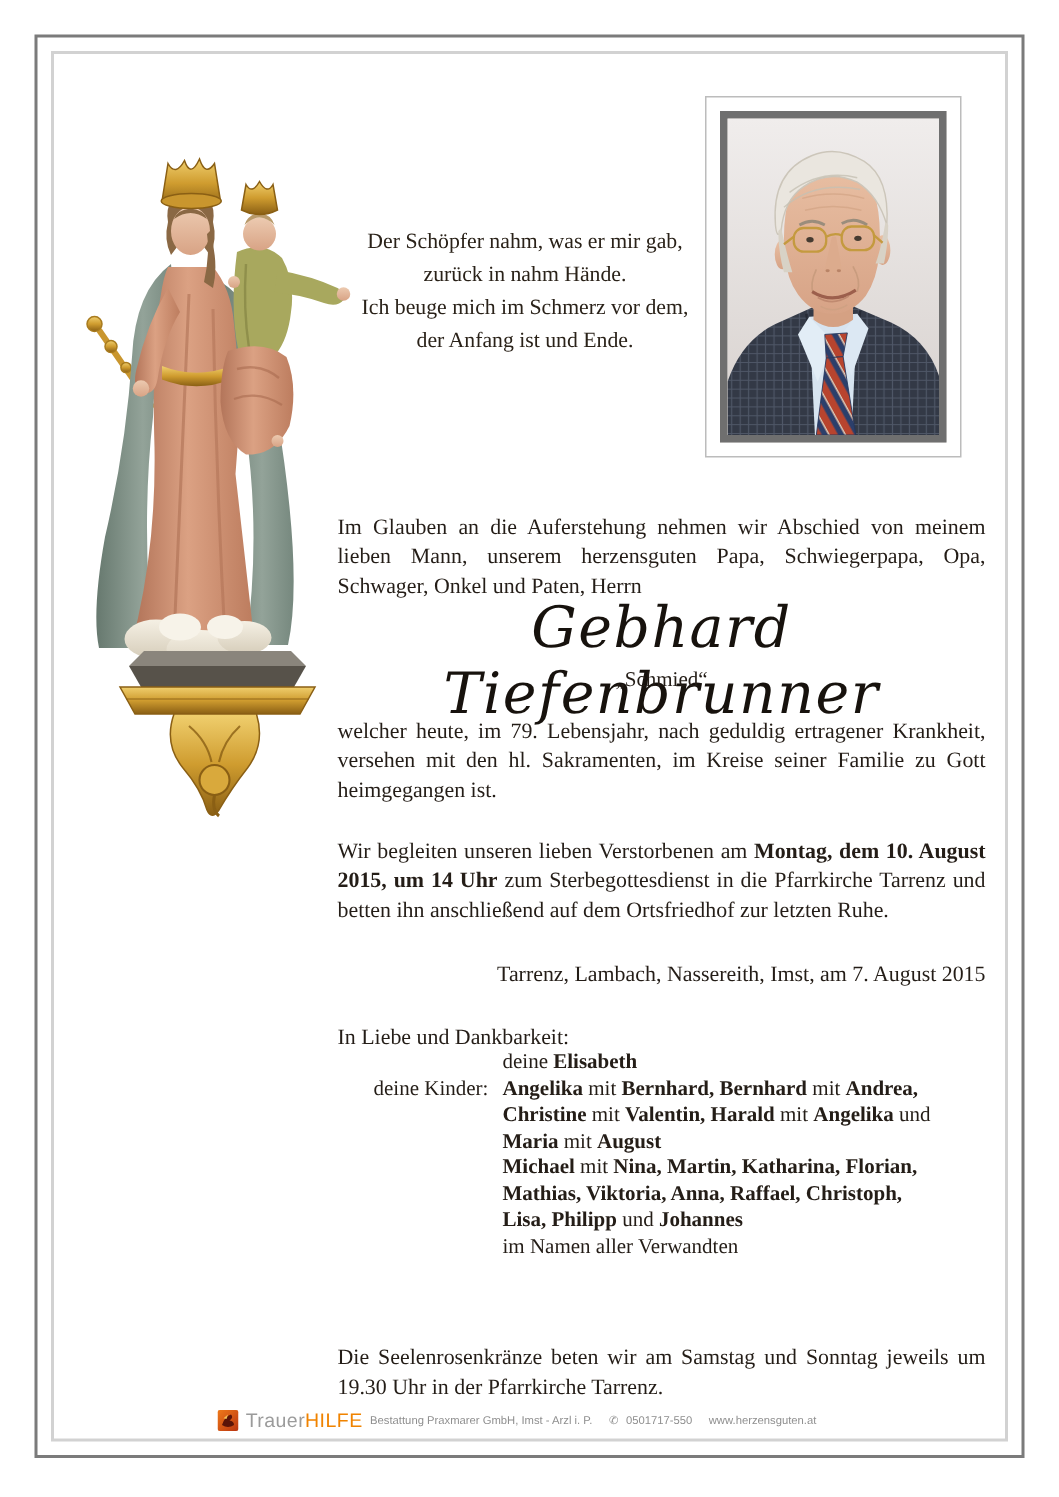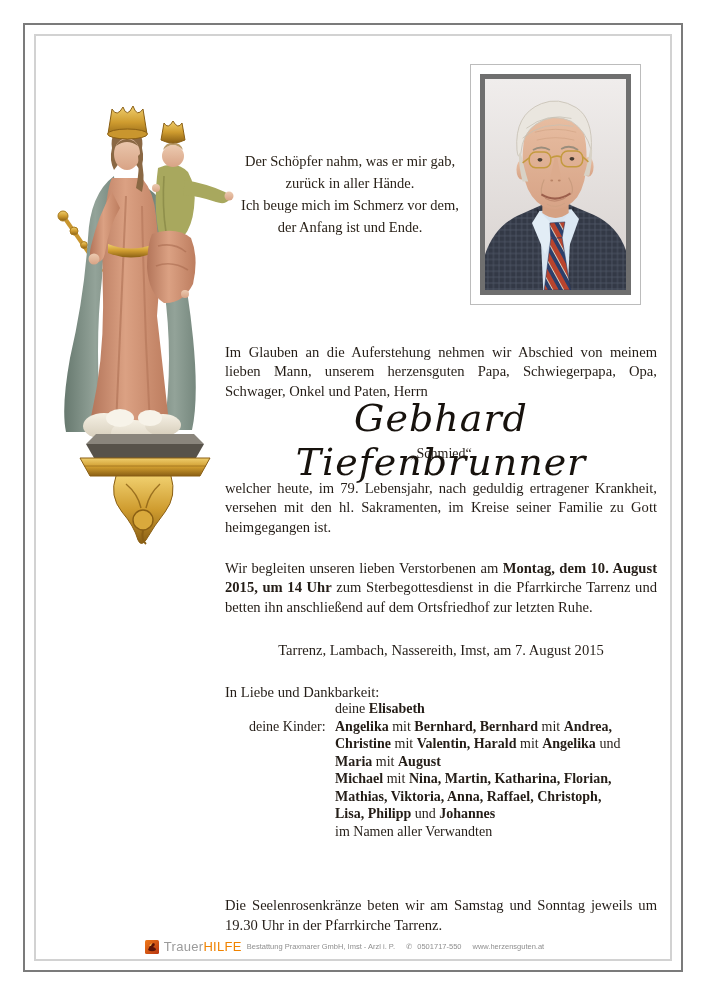--- a/index.html
+++ b/index.html
@@ -28,21 +28,21 @@
   .para{position:absolute;left:225px;width:432px;font-size:14.6px;line-height:19.5px;text-align:justify;}
   #intro{top:328px;}
   .name{
     position:absolute;left:225px;top:396px;width:432px;text-align:center;
     font-size:38px;font-style:italic;font-family:"DejaVu Serif","Liberation Serif",serif;
     letter-spacing:1px;color:#17120d;
   }
   .nick{position:absolute;left:225px;top:446px;width:432px;text-align:center;font-size:14px;}
   #death{top:464px;}
   #funeral{top:544px;}
-  #dateline{top:626px;text-align:center;}
+  #dateline{top:626px;text-align:right;}
   #closing{top:668px;text-align:left;}
   .family{position:absolute;left:225px;top:700px;width:432px;font-size:14px;line-height:17.5px;}
   .famline{display:flex;white-space:nowrap;}
   .famlabel{flex:0 0 110px;padding-left:24px;box-sizing:border-box;}
   .bold{font-weight:bold;}
   #rosary{top:872px;margin-top:24px;}
 
   .footer{
     position:absolute;top:939px;left:0;width:689px;
     display:flex;justify-content:center;align-items:center;gap:5px;
@@ -218,21 +218,21 @@
       <path d="M60 117 Q75 126 91 116" stroke="#9c5f4c" stroke-width="2.2" fill="none"></path>
       <path d="M64 121 Q75 127 86 120" stroke="#c08a70" stroke-width="1.2" fill="none"></path>
 
       <path d="M66 127 Q75 132 85 126" stroke="#cfa183" stroke-width="1" fill="none"></path>
     </svg>
   </div>
 </div>
 
 <div class="poem">
     <div>Der Schöpfer nahm, was er mir gab,</div>
-    <div>zurück in aller Hände.</div>
+    <div>zurück in nahm Hände.</div>
     <div>Ich beuge mich im Schmerz vor dem,</div>
     <div>der Anfang ist und Ende.</div>
   </div>
 
 <p class="para" id="intro">Im Glauben an die Auferstehung nehmen wir Abschied von meinem lieben Mann, unserem herzensguten Papa, Schwiegerpapa, Opa, Schwager, Onkel und Paten, Herrn</p>
 
 <div class="name">Gebhard Tiefenbrunner</div>
 <div class="nick">„Schmied“</div>
 
 <p class="para" id="death">welcher heute, im 79. Lebensjahr, nach geduldig ertragener Krankheit, versehen mit den hl. Sakramenten, im Kreise seiner Familie zu Gott heimgegangen ist.</p>

